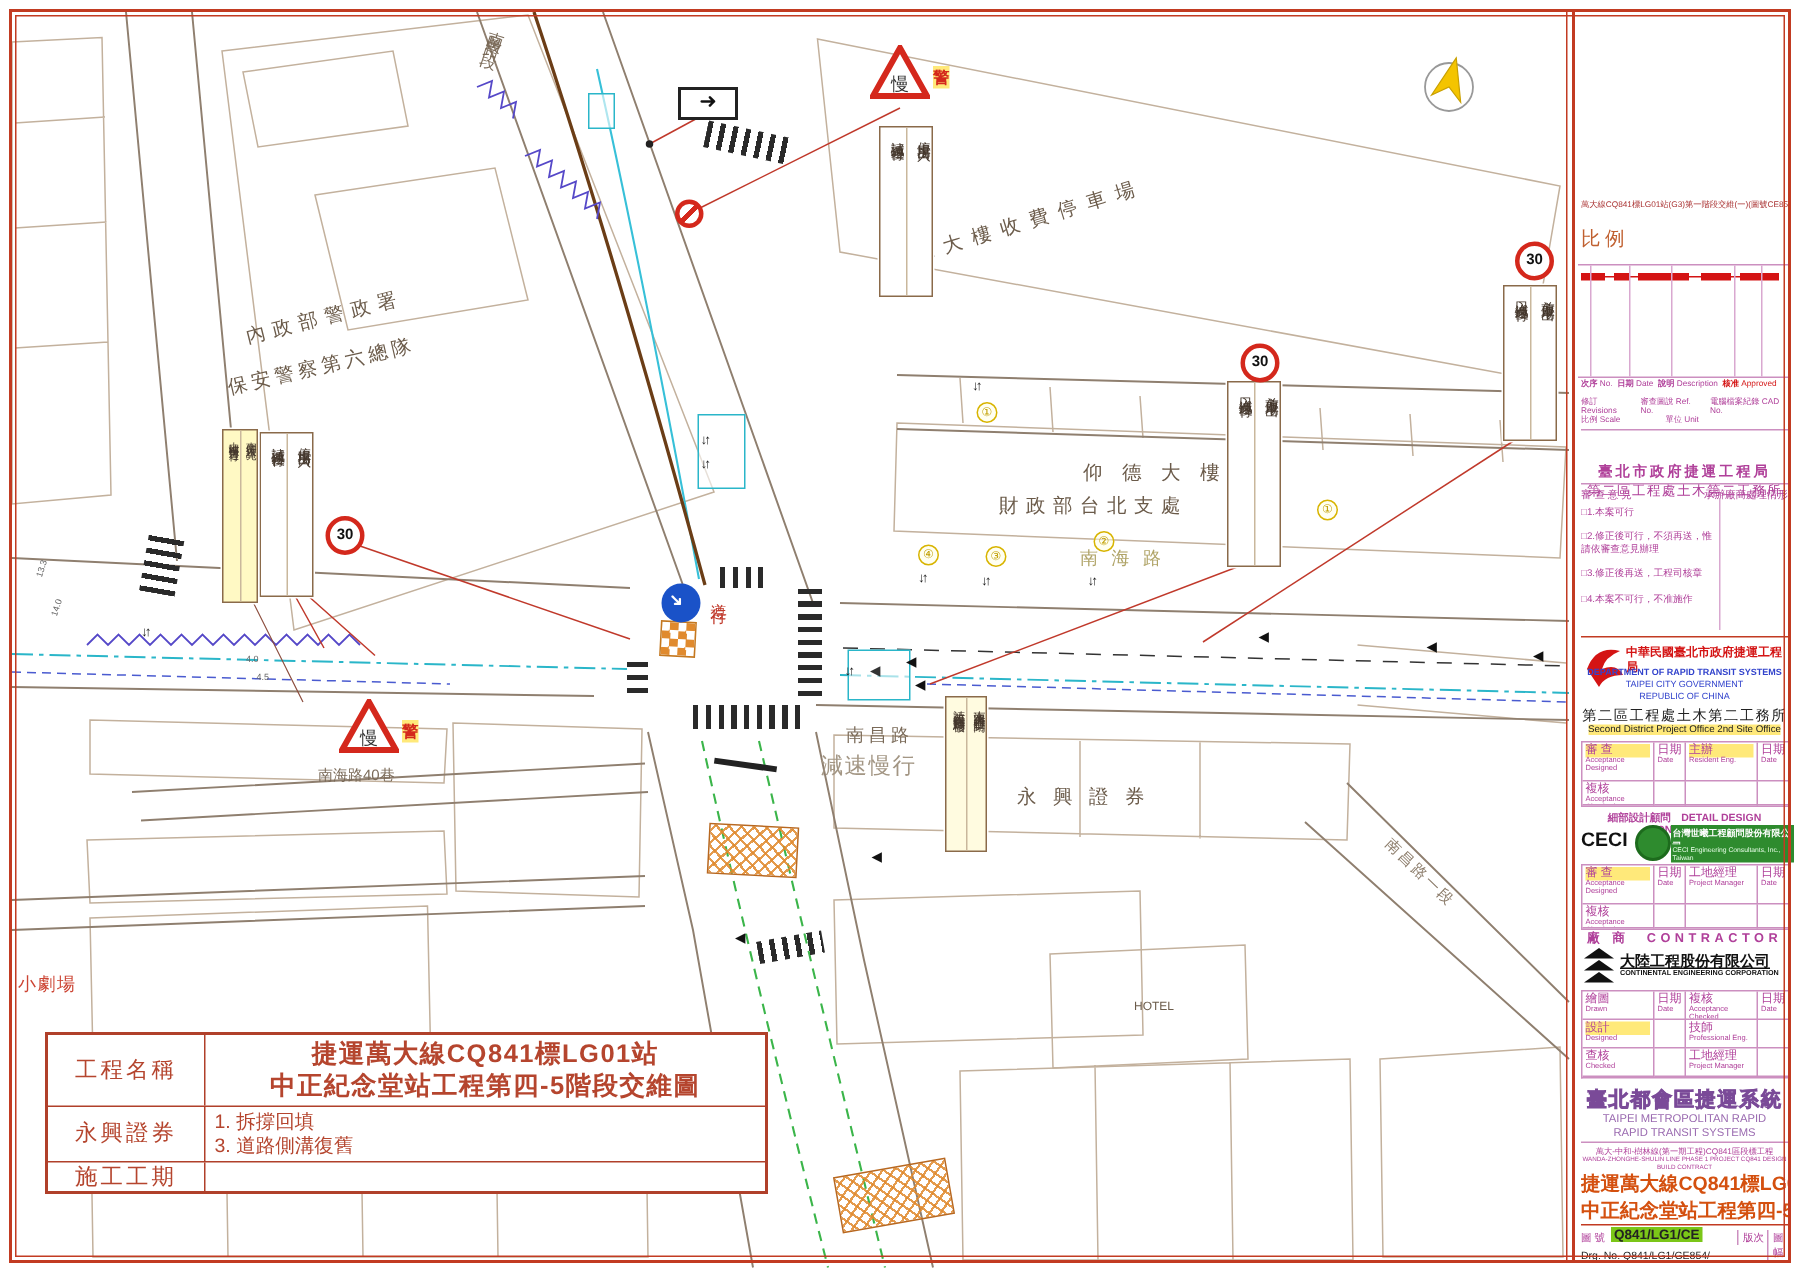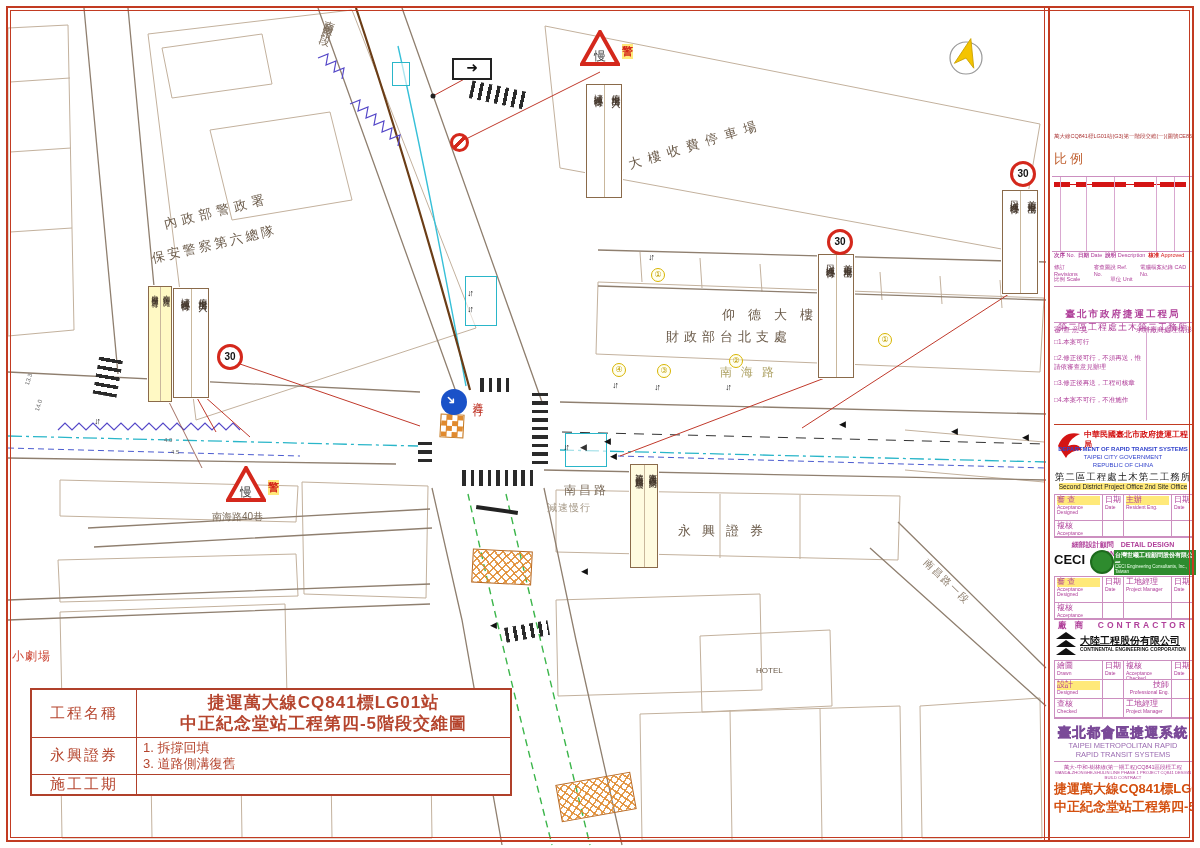--- a/index.html
+++ b/index.html
@@ -162,21 +162,21 @@
       <div class="blabel" style="position: absolute; left: 588px; top: 168px; font-size: 13px; letter-spacing: 7px; color: rgb(107, 91, 74); transform: rotate(-17deg);"><span>仰德大樓收費停車場</span></div>
       <div class="blabel" style="position: absolute; left: 722px; top: 306px; font-size: 13px; letter-spacing: 13px; color: rgb(107, 91, 74);"><span>仰德大樓</span></div>
       <div class="blabel" style="position: absolute; left: 666px; top: 328px; font-size: 13px; letter-spacing: 5px; color: rgb(107, 91, 74);"><span>財政部台北支處</span></div>
       <div class="blabel" style="position: absolute; left: 678px; top: 522px; font-size: 13px; letter-spacing: 11px; color: rgb(107, 91, 74);"><span>永興證券</span></div>
       <div class="blabel" style="position: absolute; left: 756px; top: 666px; font-size: 8px; letter-spacing: 0px; color: rgb(107, 91, 74);"><span>HOTEL</span></div>
     </div>
 <div>
 
 <div class="blabel" style="position: absolute; left: 720px; top: 364px; font-size: 12px; letter-spacing: 9px; color: rgb(176, 164, 104);"><span>南海路</span></div>
       <div class="blabel" style="position: absolute; left: 564px; top: 482px; font-size: 12px; letter-spacing: 3px; color: rgb(122, 106, 88);"><span>南昌路</span></div>
-      <div class="blabel" style="position: absolute; left: 547px; top: 501px; font-size: 10px; letter-spacing: 1px; color: rgb(163, 150, 132);"><span>減速慢行</span></div>
+      <div class="blabel" style="position: absolute; left: 547px; top: 501px; font-size: 15px; letter-spacing: 1px; color: rgb(163, 150, 132);"><span>減速慢行</span></div>
       <div class="blabel" style="position: absolute; left: 212px; top: 510px; font-size: 10px; letter-spacing: 0px; color: rgb(122, 106, 88);"><span>南海路40巷</span></div>
       <div class="blabel" style="position: absolute; left: 12px; top: 648px; font-size: 12px; letter-spacing: 1px; color: rgb(204, 68, 51);"><span>小劇場</span></div>
       <div class="blabel" style="position: absolute; left: 930px; top: 556px; font-size: 10px; letter-spacing: 2px; color: rgb(138, 122, 104); transform: rotate(44deg);"><span>南昌路一段</span></div>
     </div>
 <div class="vstreet" style="left:326px;top:12px;">南昌路一段</div>
 
 <div>
 
     <div class="signbox" style="position: absolute; left: 586px; top: 84px; height: 112px;">
       <span class="col">停車場出入口</span>
@@ -470,21 +470,21 @@
           <span class="en">Date</span>
         </div>
         <div class="gcell" style="width: 48px; height: 19px;">
           <span class="cn hl">設計</span>
           <span class="en">Designed</span>
         </div>
         <div class="gcell" style="width: 21px; height: 19px;">
           <span class="cn"></span>
           <span class="en"></span>
         </div>
-        <div class="gcell" style="width: 48px; height: 19px; text-align: right;">
+        <div class="gcell" style="width: 48px; height: 19px;">
           <span class="cn">技師</span>
           <span class="en">Professional Eng.</span>
         </div>
         <div class="gcell" style="width: 21px; height: 19px;">
           <span class="cn"></span>
           <span class="en"></span>
         </div>
         <div class="gcell" style="width: 48px; height: 19px;">
           <span class="cn">查核</span>
           <span class="en">Checked</span>
@@ -505,18 +505,25 @@
 
   <div class="p-abs" style="top:716px;font-size:13.5px;color:#9a6ab0;font-weight:bold;text-align:center;letter-spacing:1px;-webkit-text-stroke:.5px #7a4a98;">臺北都會區捷運系統</div>
   <div class="p-abs" style="top:733px;font-size:7.5px;color:#9a6ab0;text-align:center;">TAIPEI  METROPOLITAN  RAPID</div>
   <div class="p-abs" style="top:742px;font-size:7.5px;color:#9a6ab0;text-align:center;">RAPID  TRANSIT  SYSTEMS</div>
   <div class="p-abs" style="top:753px;font-size:5.5px;color:#b0409a;text-align:center;border-top:1px solid #cc8fc0;padding-top:2px;">萬大-中和-樹林線(第一期工程)CQ841區段標工程</div>
   <div class="p-abs" style="top:762px;font-size:4.2px;color:#b0409a;text-align:center;">WANDA-ZHONGHE-SHULIN LINE PHASE 1 PROJECT CQ841 DESIGN BUILD CONTRACT</div>
 
   <div class="p-abs" style="top:772px;font-size:13px;color:#d4500f;font-weight:bold;white-space:nowrap;overflow:hidden;">捷運萬大線CQ841標LG01站</div>
   <div class="p-abs" style="top:790px;font-size:13px;color:#d4500f;font-weight:bold;white-space:nowrap;overflow:hidden;">中正紀念堂站工程第四-5階段交維圖</div>
 
+  <div class="p-abs" style="top:808px;border-top:1px solid #c23b22;height:32px;">
+    <span style="position:absolute;left:0;top:3px;font-size:7px;color:#b0409a;">圖 號</span>
+    <span style="position:absolute;left:20px;top:1px;font-size:9px;font-weight:bold;background:#7bc618;color:#222;padding:0 2px;">Q841/LG1/CE</span>
+    <span style="position:absolute;left:0px;top:17px;font-size:7px;color:#222;">Drg. No.  Q841/LG1/GE854/</span>
+    <span style="position:absolute;left:104px;top:3px;font-size:7px;color:#b0409a;border-left:1px solid #cc8fc0;padding-left:3px;">版次</span>
+    <span style="position:absolute;left:124px;top:3px;font-size:7px;color:#b0409a;border-left:1px solid #cc8fc0;padding-left:3px;">圖幅</span>
+  </div>
 </div>
 
 <div class="frame"></div>
 <div class="frame2"></div>
 
 </div>
 
 </body></html>

